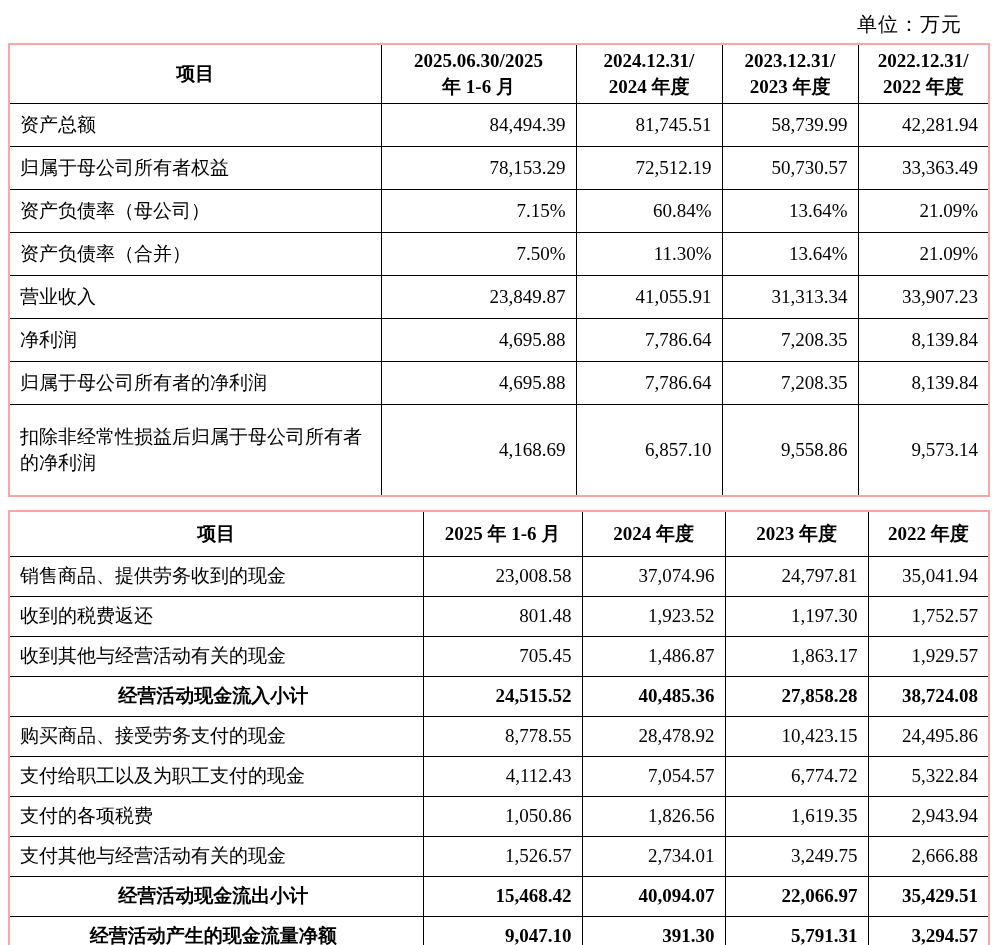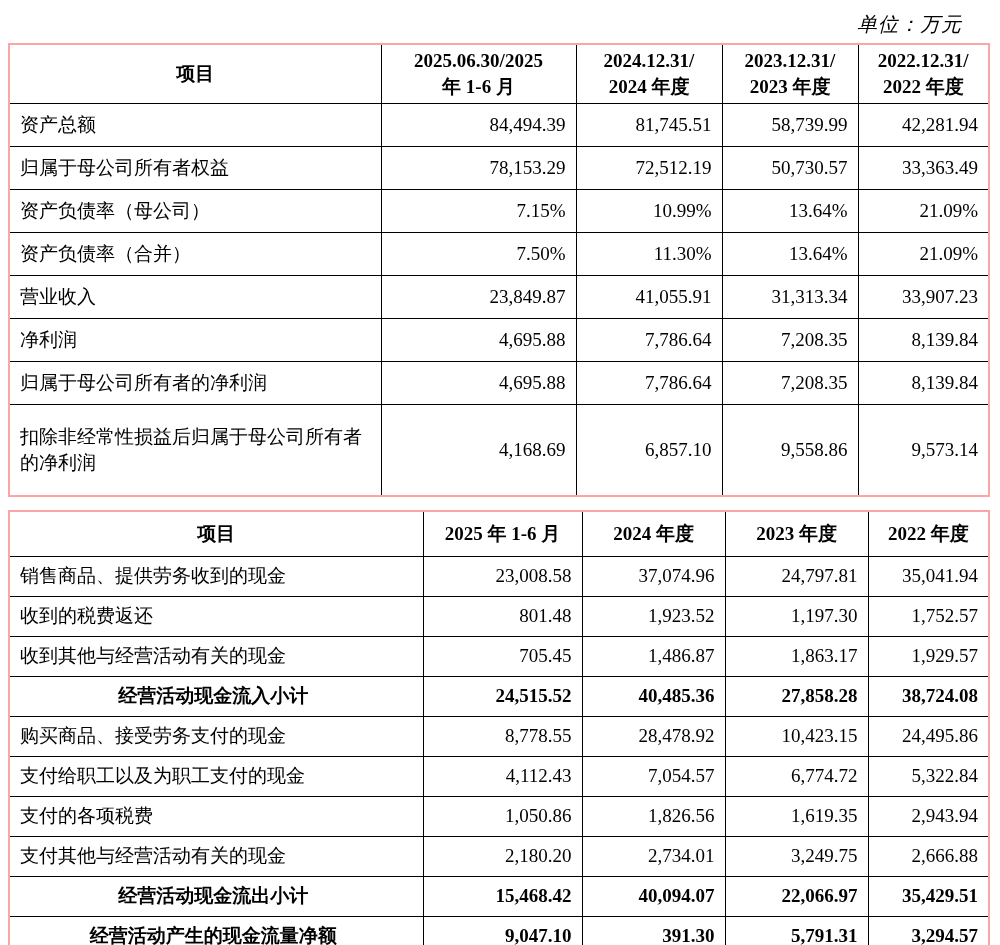--- a/index.html
+++ b/index.html
@@ -18,21 +18,20 @@
     padding-left: 8px;
     overflow: hidden;
   }
   .unit-label {
     width: 980px;
     text-align: right;
     font-size: 20px;
     padding: 11px 26px 5px 0;
     box-sizing: border-box;
     letter-spacing: 1px;
-    font-style: italic;
   }
   table.tbl {
     border-collapse: collapse;
     table-layout: fixed;
     width: 980px;
     border: 2px solid #fca5a5;
   }
   table.tbl th, table.tbl td {
     border: 1px solid #000;
     vertical-align: middle;
@@ -105,21 +104,21 @@
         <tr>
           <td class="label">归属于母公司所有者权益</td>
           <td class="num">78,153.29</td>
           <td class="num">72,512.19</td>
           <td class="num">50,730.57</td>
           <td class="num">33,363.49</td>
         </tr>
         <tr>
           <td class="label">资产负债率（母公司）</td>
           <td class="num">7.15%</td>
-          <td class="num">10.99%</td>
+          <td class="num">60.84%</td>
           <td class="num">13.64%</td>
           <td class="num">21.09%</td>
         </tr>
         <tr>
           <td class="label">资产负债率（合并）</td>
           <td class="num">7.50%</td>
           <td class="num">11.30%</td>
           <td class="num">13.64%</td>
           <td class="num">21.09%</td>
         </tr>
@@ -216,21 +215,21 @@
         </tr>
         <tr>
           <td class="label">支付的各项税费</td>
           <td class="num">1,050.86</td>
           <td class="num">1,826.56</td>
           <td class="num">1,619.35</td>
           <td class="num">2,943.94</td>
         </tr>
         <tr>
           <td class="label">支付其他与经营活动有关的现金</td>
-          <td class="num">2,180.20</td>
+          <td class="num">1,526.57</td>
           <td class="num">2,734.01</td>
           <td class="num">3,249.75</td>
           <td class="num">2,666.88</td>
         </tr>
         <tr class="subtotal">
           <td class="label">经营活动现金流出小计</td>
           <td class="num">15,468.42</td>
           <td class="num">40,094.07</td>
           <td class="num">22,066.97</td>
           <td class="num">35,429.51</td>

